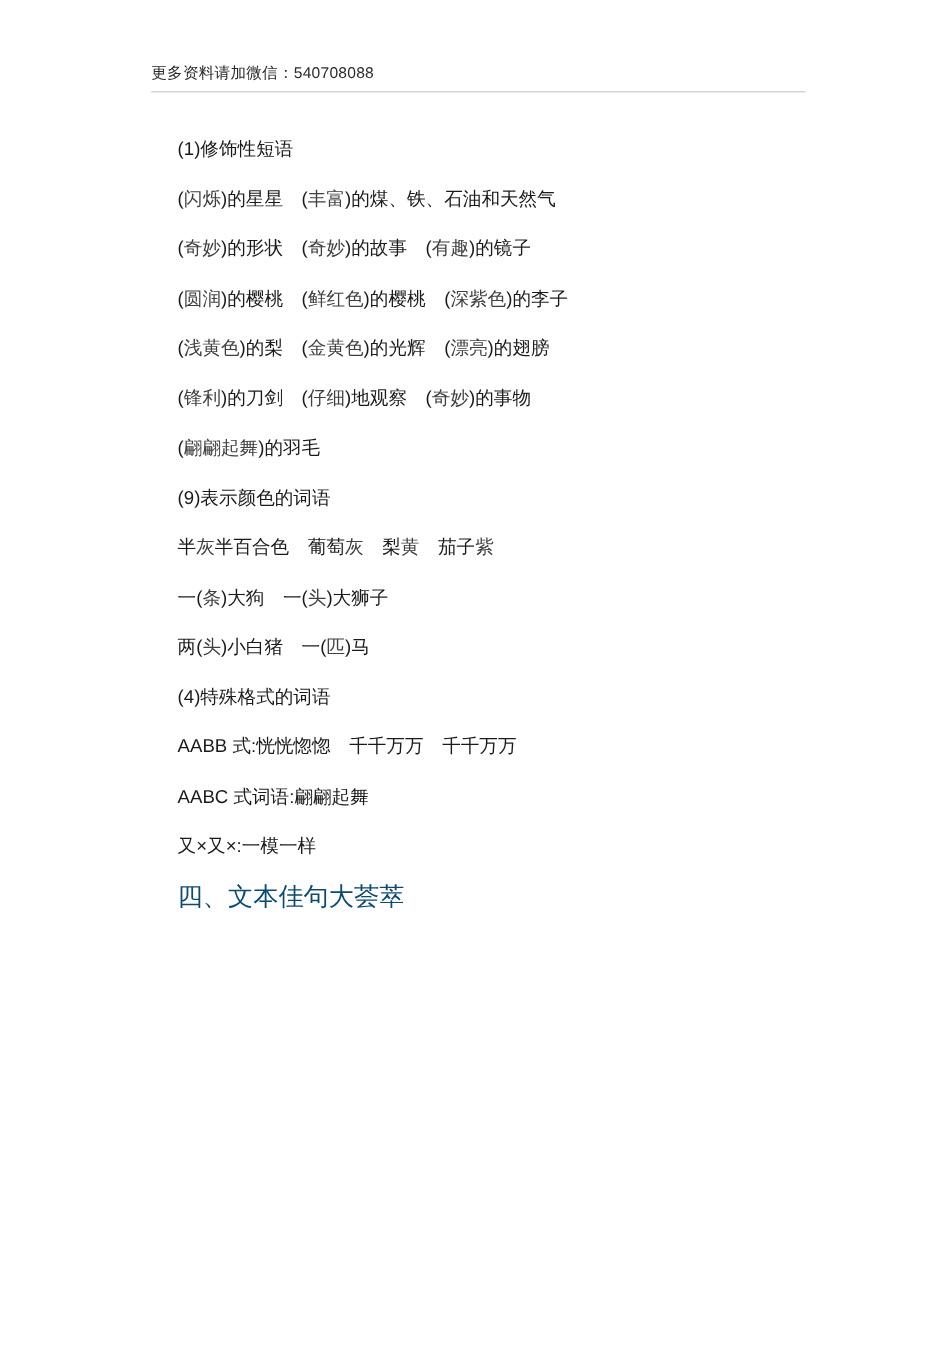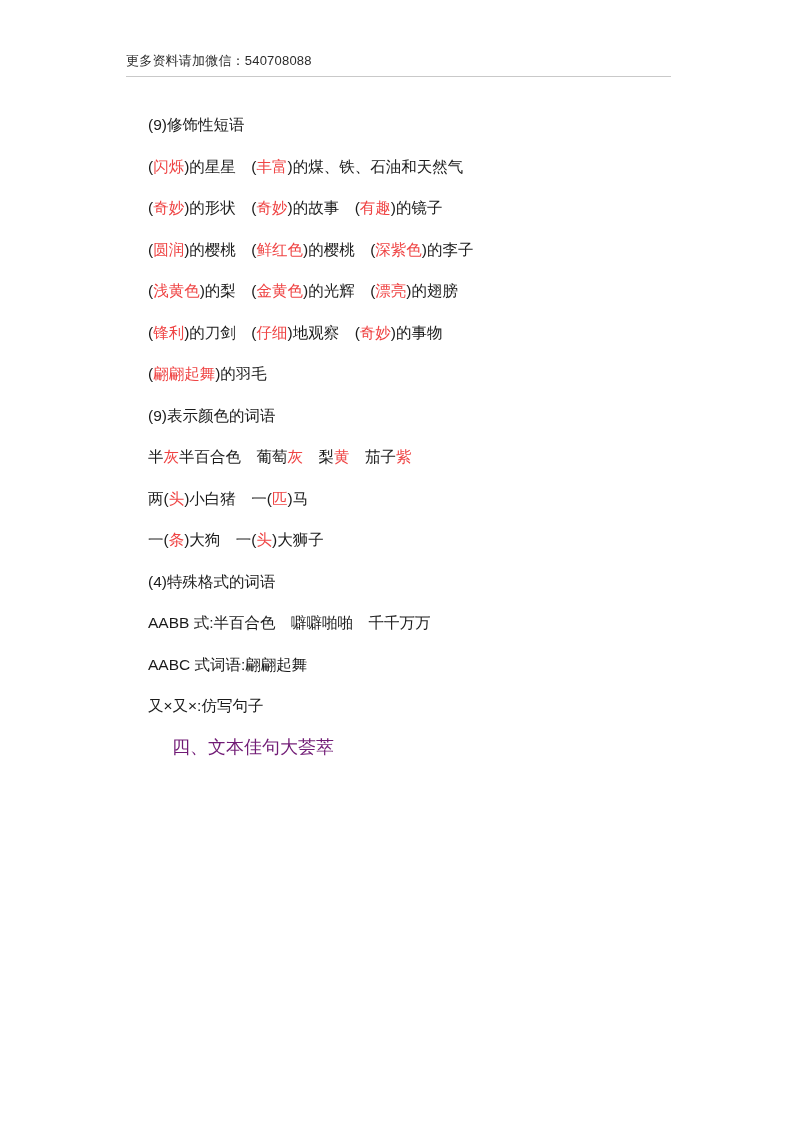--- a/index.html
+++ b/index.html
@@ -39,53 +39,52 @@
     left: 148px;
     width: 560px;
   }
   .line {
     font-size: 15.5px;
     line-height: 41.5px;
     white-space: pre;
     color: #1a1a1a;
   }
   .red {
-    color: #ef4444;
+    color: #404040;
   }
   .sec-title {
-    color: #701a75;
-    font-size: 18px;
+    color: #0c4a6e;
+    font-size: 21px;
     line-height: 41.5px;
-    margin-left: 24px;
   }
 </style>
 </head>
 <body>
 
 <div class="page">
 
   <div class="header">更多资料请加微信：540708088</div>
 
   <div class="content">
 
-    <div class="line">(9)修饰性短语</div>
+    <div class="line">(1)修饰性短语</div>
     <div class="line"><span>(</span><span class="red">闪烁</span><span>)的星星　(</span><span class="red">丰富</span><span>)的煤、铁、石油和天然气</span></div>
     <div class="line"><span>(</span><span class="red">奇妙</span><span>)的形状　(</span><span class="red">奇妙</span><span>)的故事　(</span><span class="red">有趣</span><span>)的镜子</span></div>
     <div class="line"><span>(</span><span class="red">圆润</span><span>)的樱桃　(</span><span class="red">鲜红色</span><span>)的樱桃　(</span><span class="red">深紫色</span><span>)的李子</span></div>
     <div class="line"><span>(</span><span class="red">浅黄色</span><span>)的梨　(</span><span class="red">金黄色</span><span>)的光辉　(</span><span class="red">漂亮</span><span>)的翅膀</span></div>
     <div class="line"><span>(</span><span class="red">锋利</span><span>)的刀剑　(</span><span class="red">仔细</span><span>)地观察　(</span><span class="red">奇妙</span><span>)的事物</span></div>
     <div class="line"><span>(</span><span class="red">翩翩起舞</span><span>)的羽毛</span></div>
 
     <div class="line">(9)表示颜色的词语</div>
     <div class="line"><span>半</span><span class="red">灰</span><span>半百合色　葡萄</span><span class="red">灰</span><span>　梨</span><span class="red">黄</span><span>　茄子</span><span class="red">紫</span></div>
 
+    <div class="line"><span>一(</span><span class="red">条</span><span>)大狗　一(</span><span class="red">头</span><span>)大狮子</span></div>
     <div class="line"><span>两(</span><span class="red">头</span><span>)小白猪　一(</span><span class="red">匹</span><span>)马</span></div>
-    <div class="line"><span>一(</span><span class="red">条</span><span>)大狗　一(</span><span class="red">头</span><span>)大狮子</span></div>
 
     <div class="line">(4)特殊格式的词语</div>
-    <div class="line"><span>AABB 式:半百合色　噼噼啪啪　千千万万</span></div>
+    <div class="line"><span>AABB 式:恍恍惚惚　千千万万　千千万万</span></div>
     <div class="line"><span>AABC 式词语:翩翩起舞</span></div>
-    <div class="line"><span>又×又×:仿写句子</span></div>
+    <div class="line"><span>又×又×:一模一样</span></div>
 
     <div class="sec-title">四、文本佳句大荟萃</div>
 
   </div>
 </div>
 
 </body></html>

